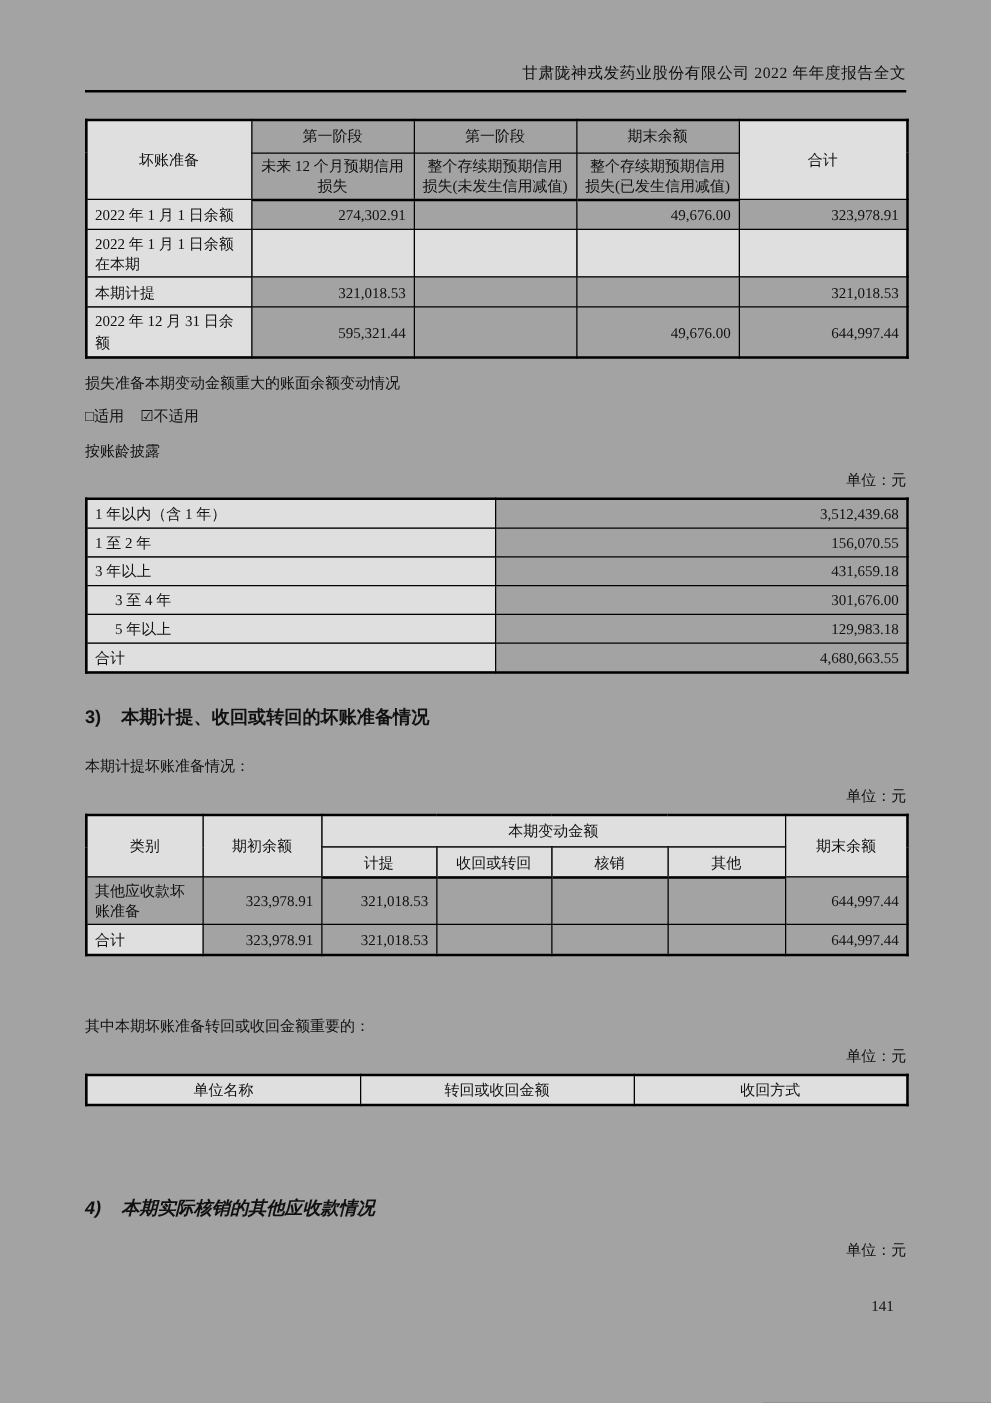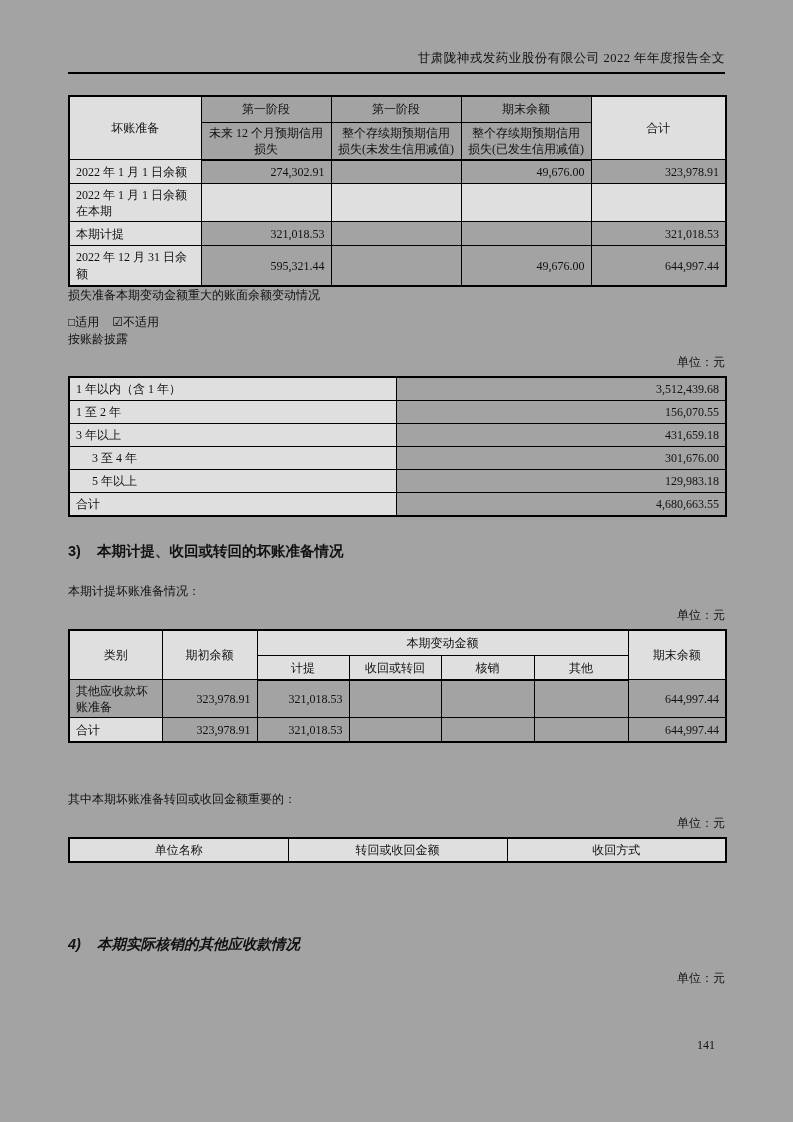--- a/index.html
+++ b/index.html
@@ -27,21 +27,21 @@
   .r { text-align:right; }
   .hb th, .hb td { border-bottom-width:2px; }
   .h24 td, .h24 th { height:24px; }
   .h22 td, .h22 th { height:22px; line-height:18px; }
   .h26 th { height:26px; }
   .h38 td { height:38px; }
   .h40 td { height:40px; }
   .indent { padding-left:22px; }
 
   .tbl1 { margin-top:21px; }
-  .note { font-size:12px; line-height:16px; }
+  .note { margin-top:11px; font-size:12px; line-height:16px; }
   .checkline { margin-top:11px; font-size:12px; }
   .checkline span { margin-right:10px; }
   .unit { margin-top:7px; text-align:right; font-size:12px; }
   .tbl2 { margin-top:5px; }
   .sec-heading { margin-top:25px; font-size:14.5px; font-weight:bold;
                  font-family:"Liberation Sans","DejaVu Sans",sans-serif; }
   .sec-heading .num { display:inline-block; margin-right:16px; }
   .intro { margin-top:22px; font-size:12px; }
   .tbl3 { margin-top:5px; }
   .recovery-note { margin-top:48px; font-size:12px; }

